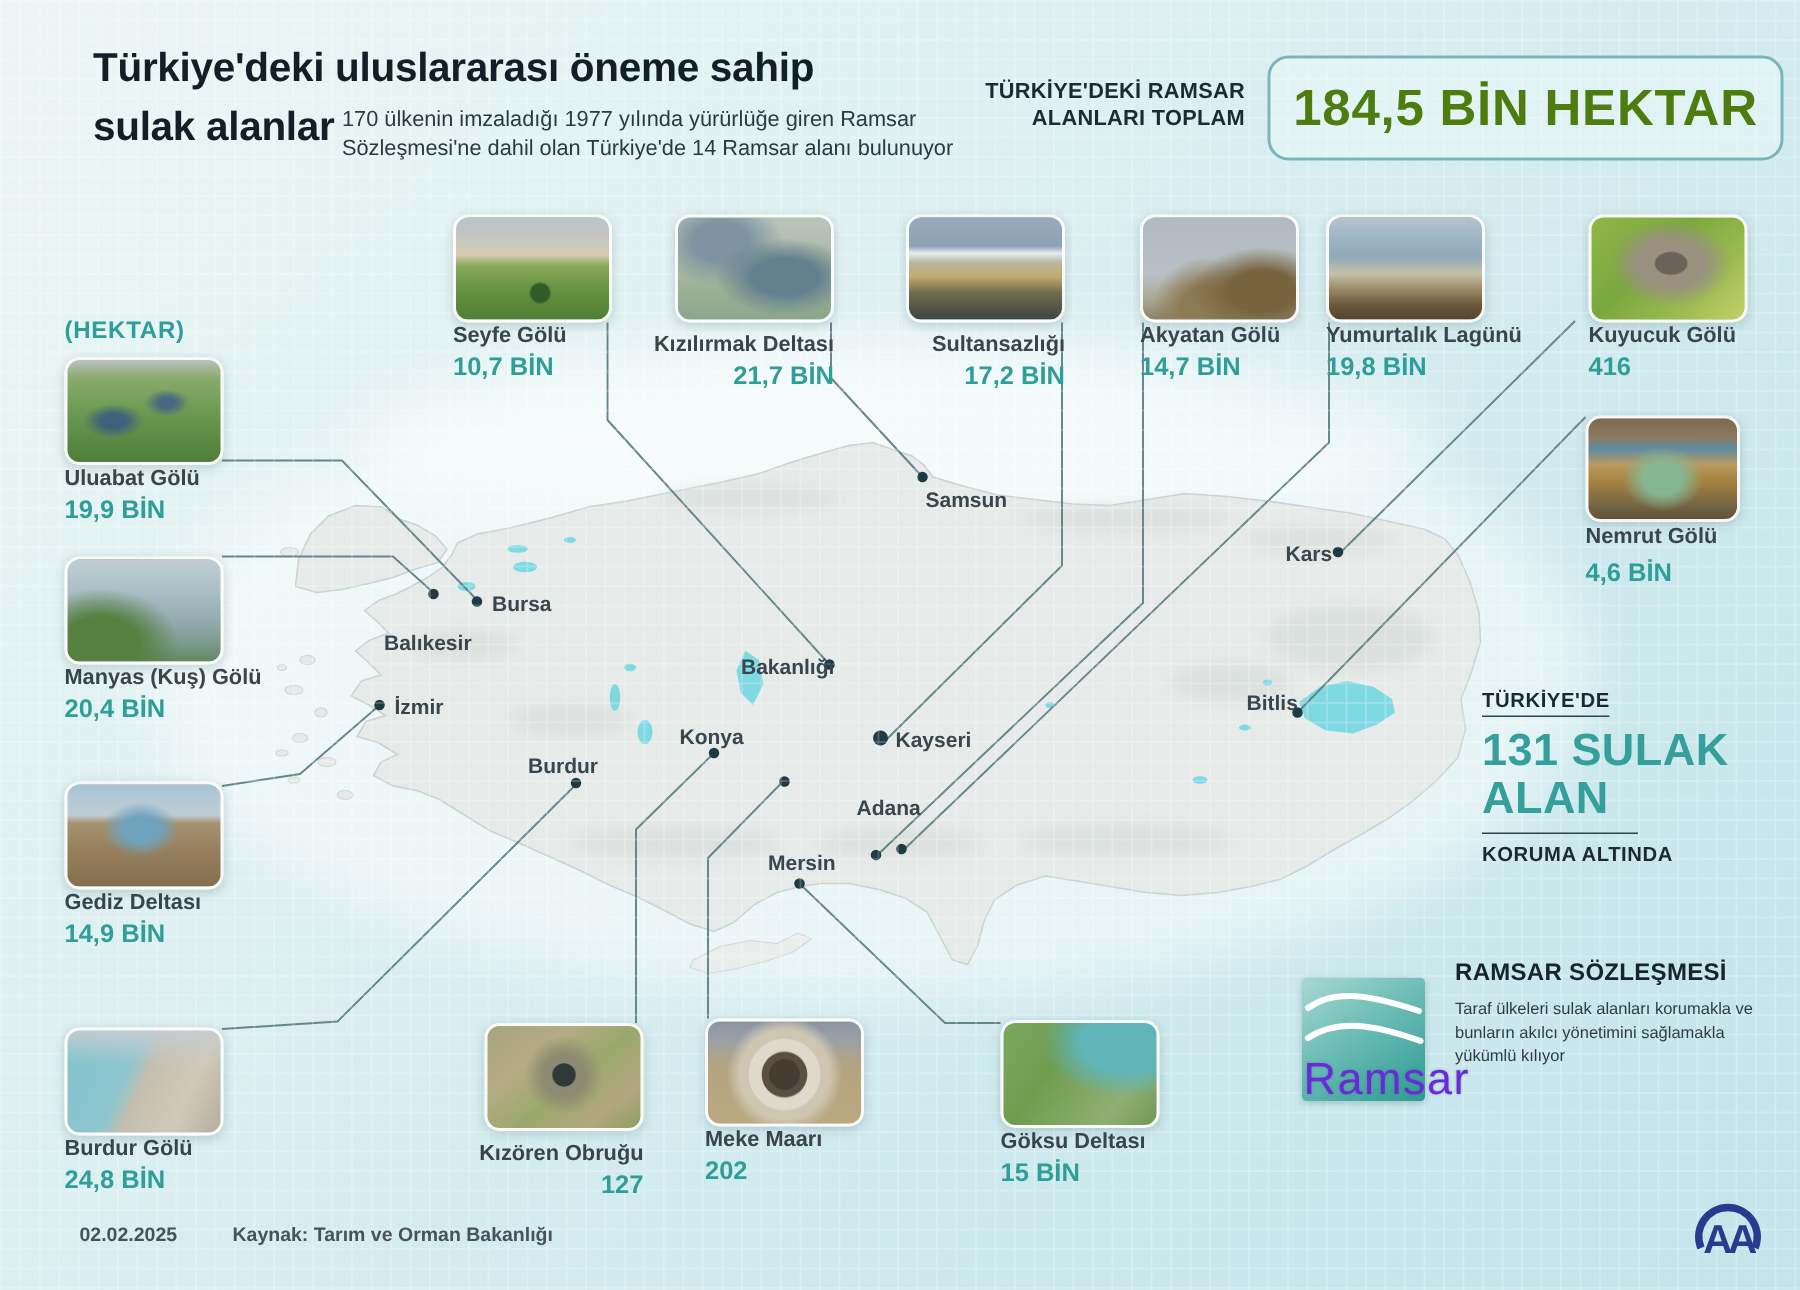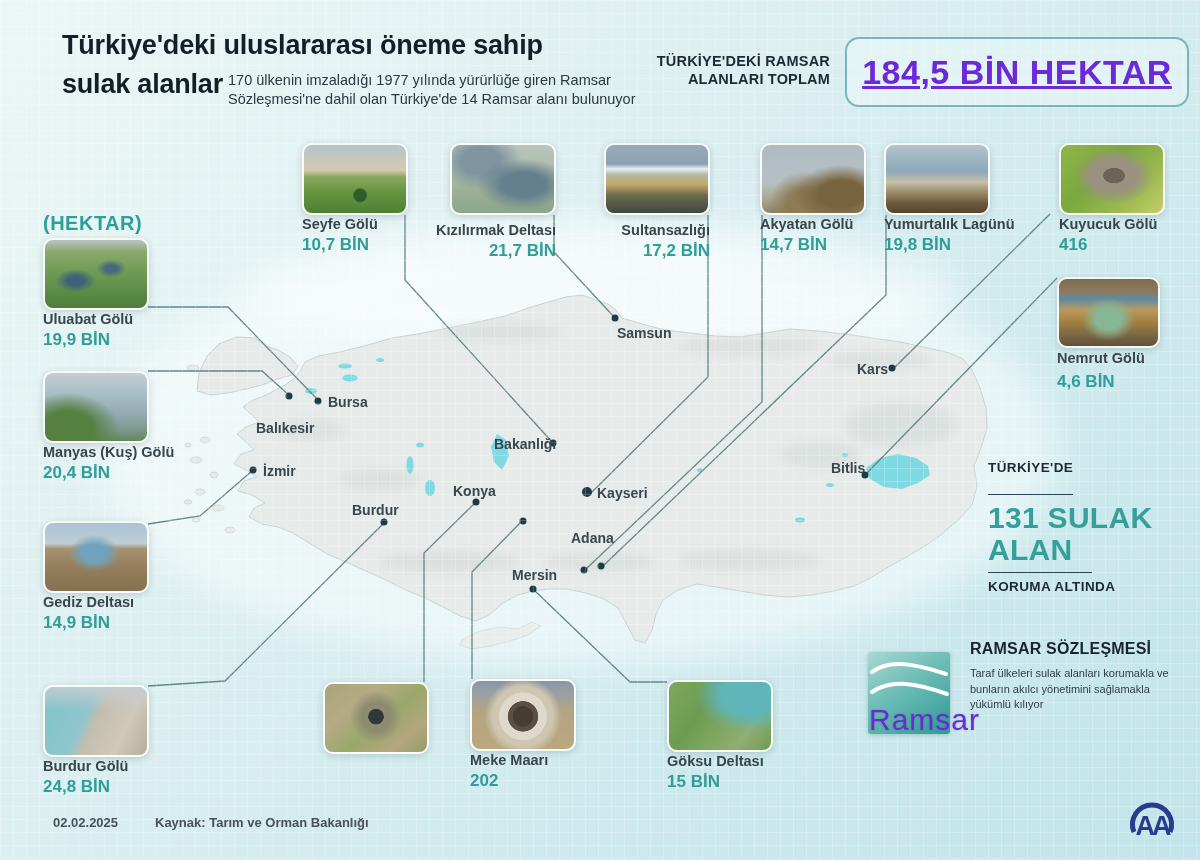--- a/index.html
+++ b/index.html
@@ -13,23 +13,23 @@
                      linear-gradient(90deg,rgba(255,255,255,.7) 1px,transparent 1px);
     background-size:13px 13px;}
   .abs{position:absolute;}
 
   
   .title{left:38px;top:26px;font-size:27px;font-weight:800;color:#121f27;line-height:1.45;letter-spacing:-.2px;margin-left:24px;}
   .subtitle{left:228px;top:71px;width:412px;font-size:14.5px;font-weight:500;color:#2b3a41;line-height:1.32;}
   .total-label{right:370px;top:52px;text-align:right;font-size:14.5px;font-weight:800;color:#1c2b33;line-height:1.25;letter-spacing:.2px;}
   .total-box{left:845px;top:37px;width:340px;height:66px;border:2px solid #78b7b9;border-radius:14px;
     background:rgba(240,250,250,.45);display:flex;align-items:center;justify-content:center;}
-  .total-value{font-size:34px;font-weight:800;color:#6d28d9;letter-spacing:.5px;white-space:nowrap;text-decoration:underline;}
-
-  .hektar-note{left:43px;top:212px;font-size:20px;font-weight:800;color:#2d9e99;letter-spacing:.5px;}
+  .total-value{font-size:34px;font-weight:800;color:#4d7c0f;letter-spacing:.5px;white-space:nowrap;}
+
+  .hektar-note{left:43px;top:212px;font-size:16px;font-weight:800;color:#2d9e99;letter-spacing:.5px;}
 
   
   .card{position:absolute;width:106px;}
   .photo{width:106px;height:72px;border:2.5px solid rgba(255,255,255,.95);border-radius:10px;
     box-sizing:border-box;box-shadow:0 2px 7px rgba(30,70,80,.20);}
   .labels{position:absolute;top:73px;left:0;white-space:nowrap;}
   .labels-r{position:absolute;top:79px;right:0;white-space:nowrap;text-align:right;}
   .wname{font-size:14.5px;font-weight:600;color:#38454b;}
   .wvalue{font-size:17px;font-weight:800;color:#2f9e99;margin-top:3px;}
 
@@ -78,21 +78,21 @@
     linear-gradient(180deg,#8a95a3 0%,#9aa0a6 18%,#b3a481 42%,#baa87e 100%);}
   .ph-goksu{background:radial-gradient(ellipse at 80% 18%,#5fb5b7 0 26%,rgba(0,0,0,0) 48%),
     linear-gradient(125deg,#7ca85e 0%,#6d9c50 35%,#7fa660 55%,#90ae72 76%,#6f9a55 100%);}
 
   
   .city{position:absolute;font-size:14px;font-weight:600;color:#39464d;white-space:nowrap;}
 
   
   .protected{left:988px;top:458px;}
   .p-line1{display:inline-block;font-size:13.5px;font-weight:800;color:#1b2a32;letter-spacing:.4px;
-    padding-bottom:19px;border-bottom:1.5px solid #2a454d;}
+    padding-bottom:3px;border-bottom:1.5px solid #2a454d;}
   .p-big{font-size:30px;font-weight:800;color:#35a09b;line-height:1.05;margin-top:7px;letter-spacing:.3px;}
   .p-rule{width:104px;border-top:1.5px solid #2a454d;margin-top:7px;}
   .p-line2{font-size:13.5px;font-weight:800;color:#1b2a32;letter-spacing:.4px;margin-top:6px;}
 
   
   .ramsar-logo{left:868px;top:652px;width:82px;height:82px;border-radius:3px;
     background:linear-gradient(145deg,#a8d8d2 0%,#6bbcb5 45%,#2e9a94 100%);
     box-shadow:0 1px 4px rgba(30,70,80,.25);}
   .ramsar-word{left:869px;top:703px;font-family:Liberation Sans, sans-serif;
     font-size:30px;color:#6d28d9;letter-spacing:1px;text-shadow:0 0 2px rgba(40,110,105,.4);}
@@ -291,20 +291,24 @@
 </div>
 <div class="card" id="c-nemrut">
   <div class="photo ph-nemrut" style="width:103px;height:71px"></div>
   <div class="labels">
       <div class="wname">Nemrut Gölü</div>
   <div class="wvalue" style="margin-top:6px">4,6 BİN</div>
     </div>
 </div>
 <div class="card" id="c-kizoren">
   <div class="photo ph-kizoren"></div>
+  <div class="labels-r">
+      <div class="wname">Kızören Obruğu</div>
+  <div class="wvalue">127</div>
+    </div>
 </div>
 <div class="card" id="c-meke">
   <div class="photo ph-meke"></div>
   <div class="labels">
       <div class="wname">Meke Maarı</div>
   <div class="wvalue">202</div>
     </div>
 </div>
 <div class="card" id="c-goksu">
   <div class="photo ph-goksu"></div>

